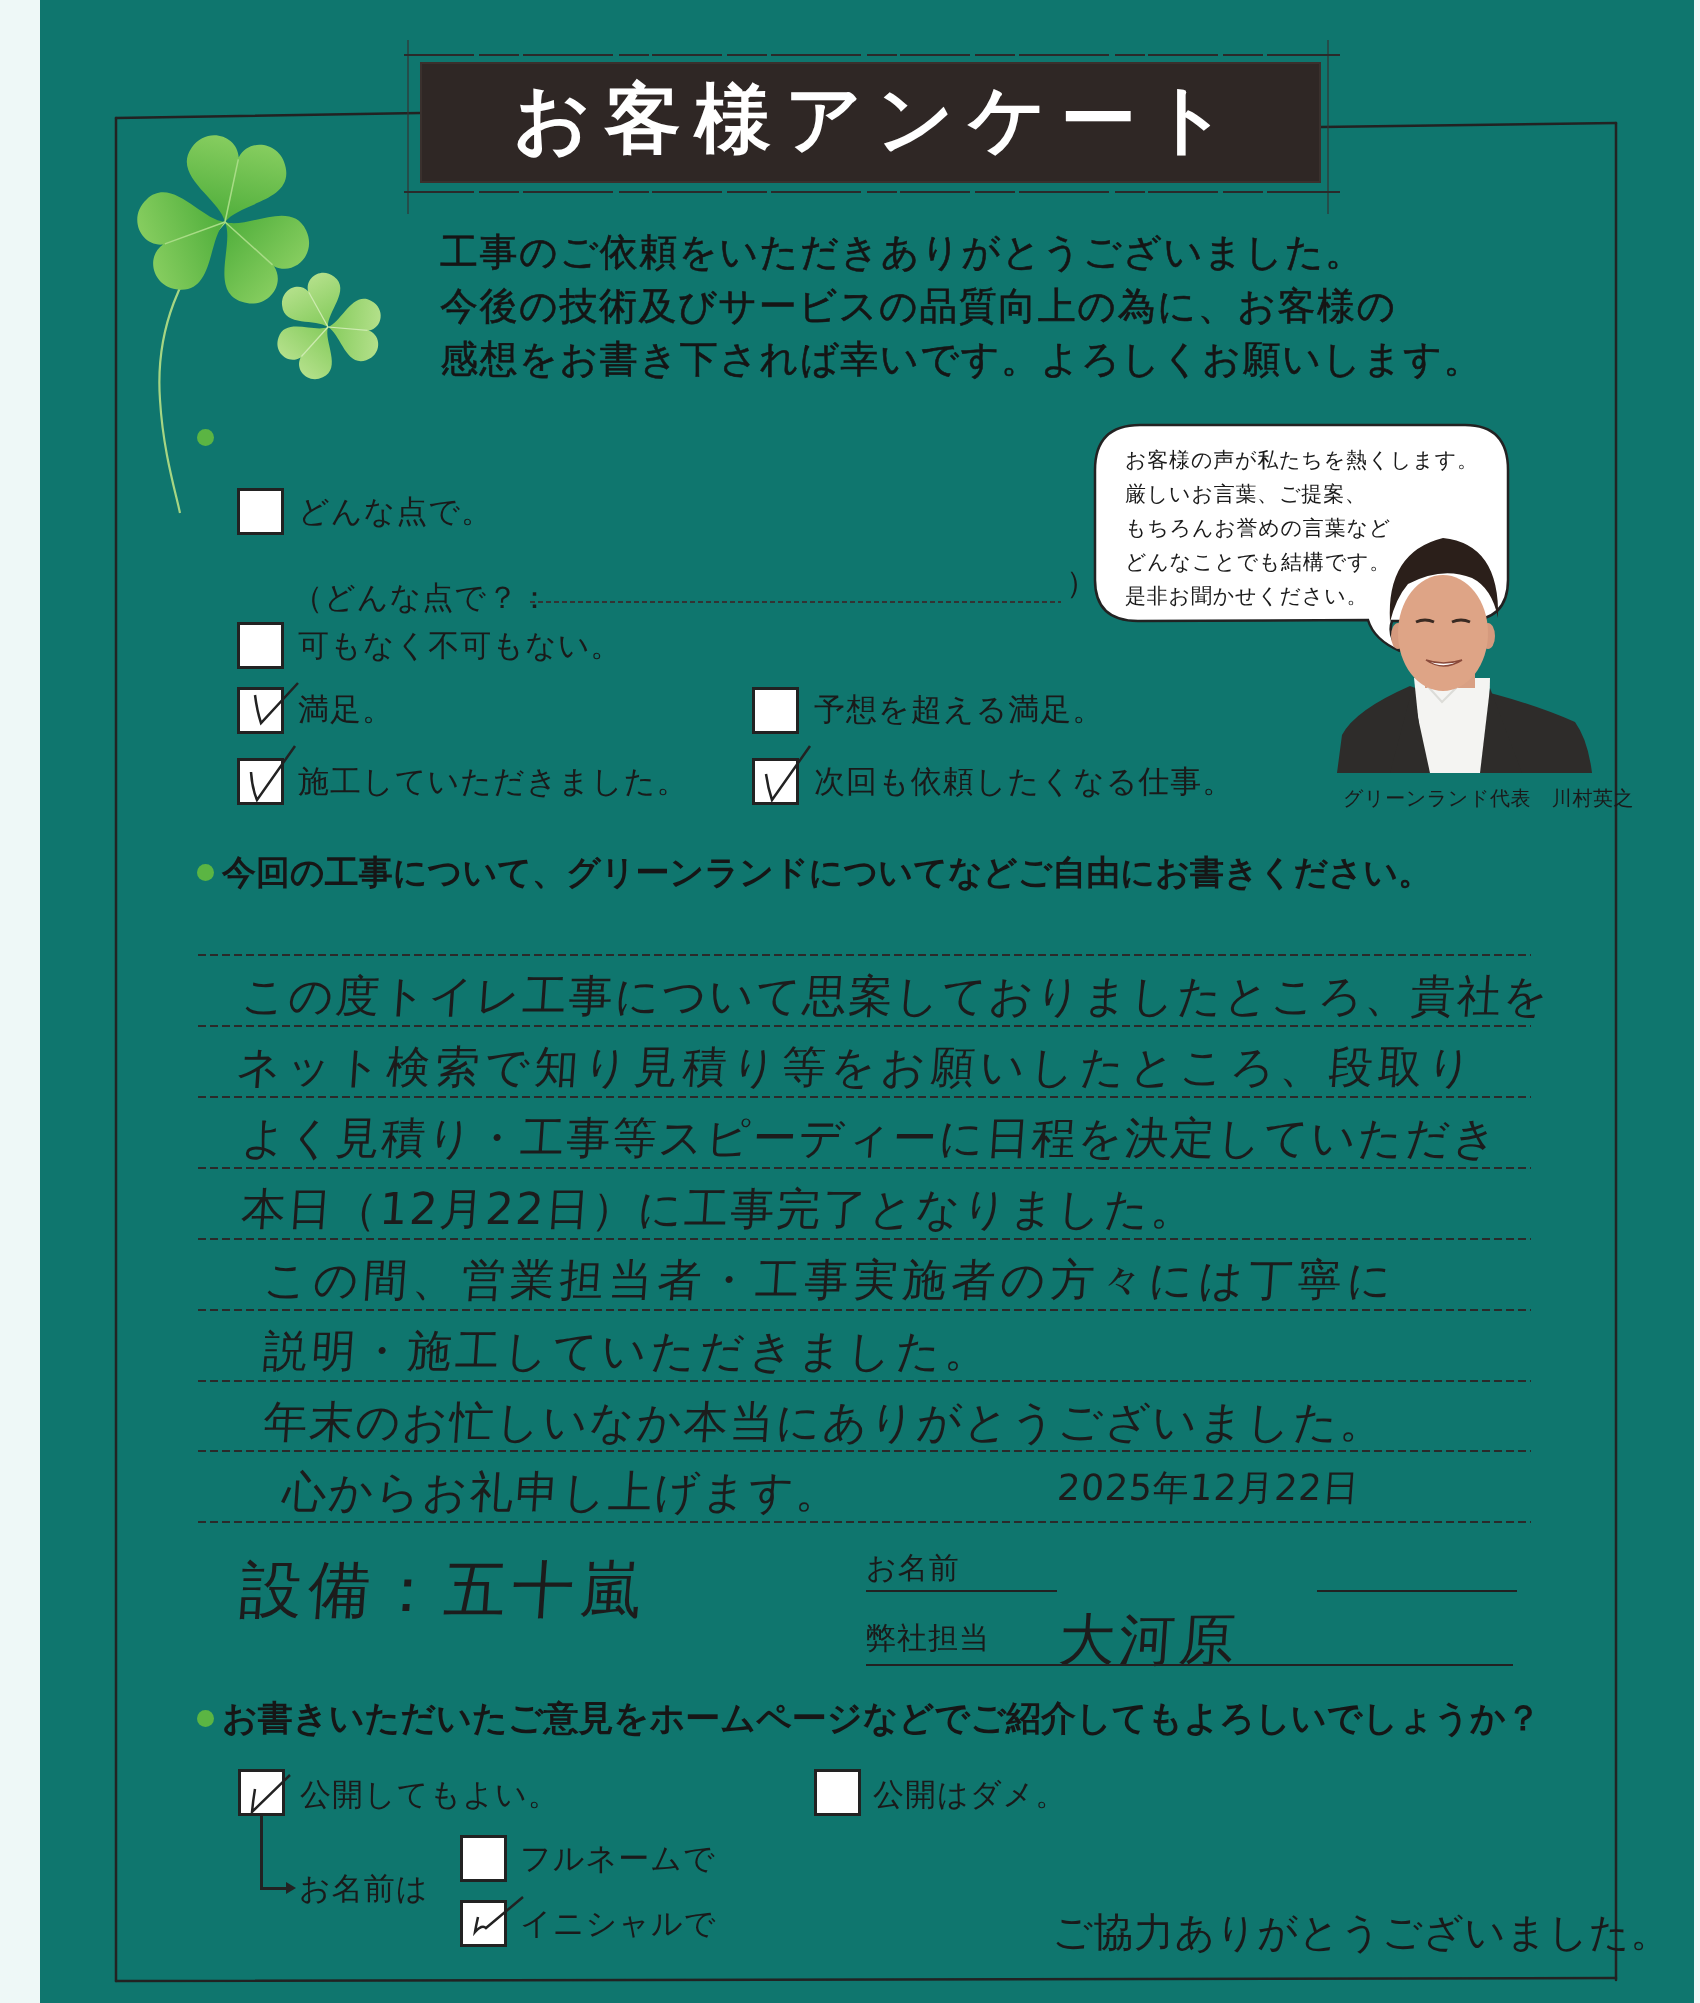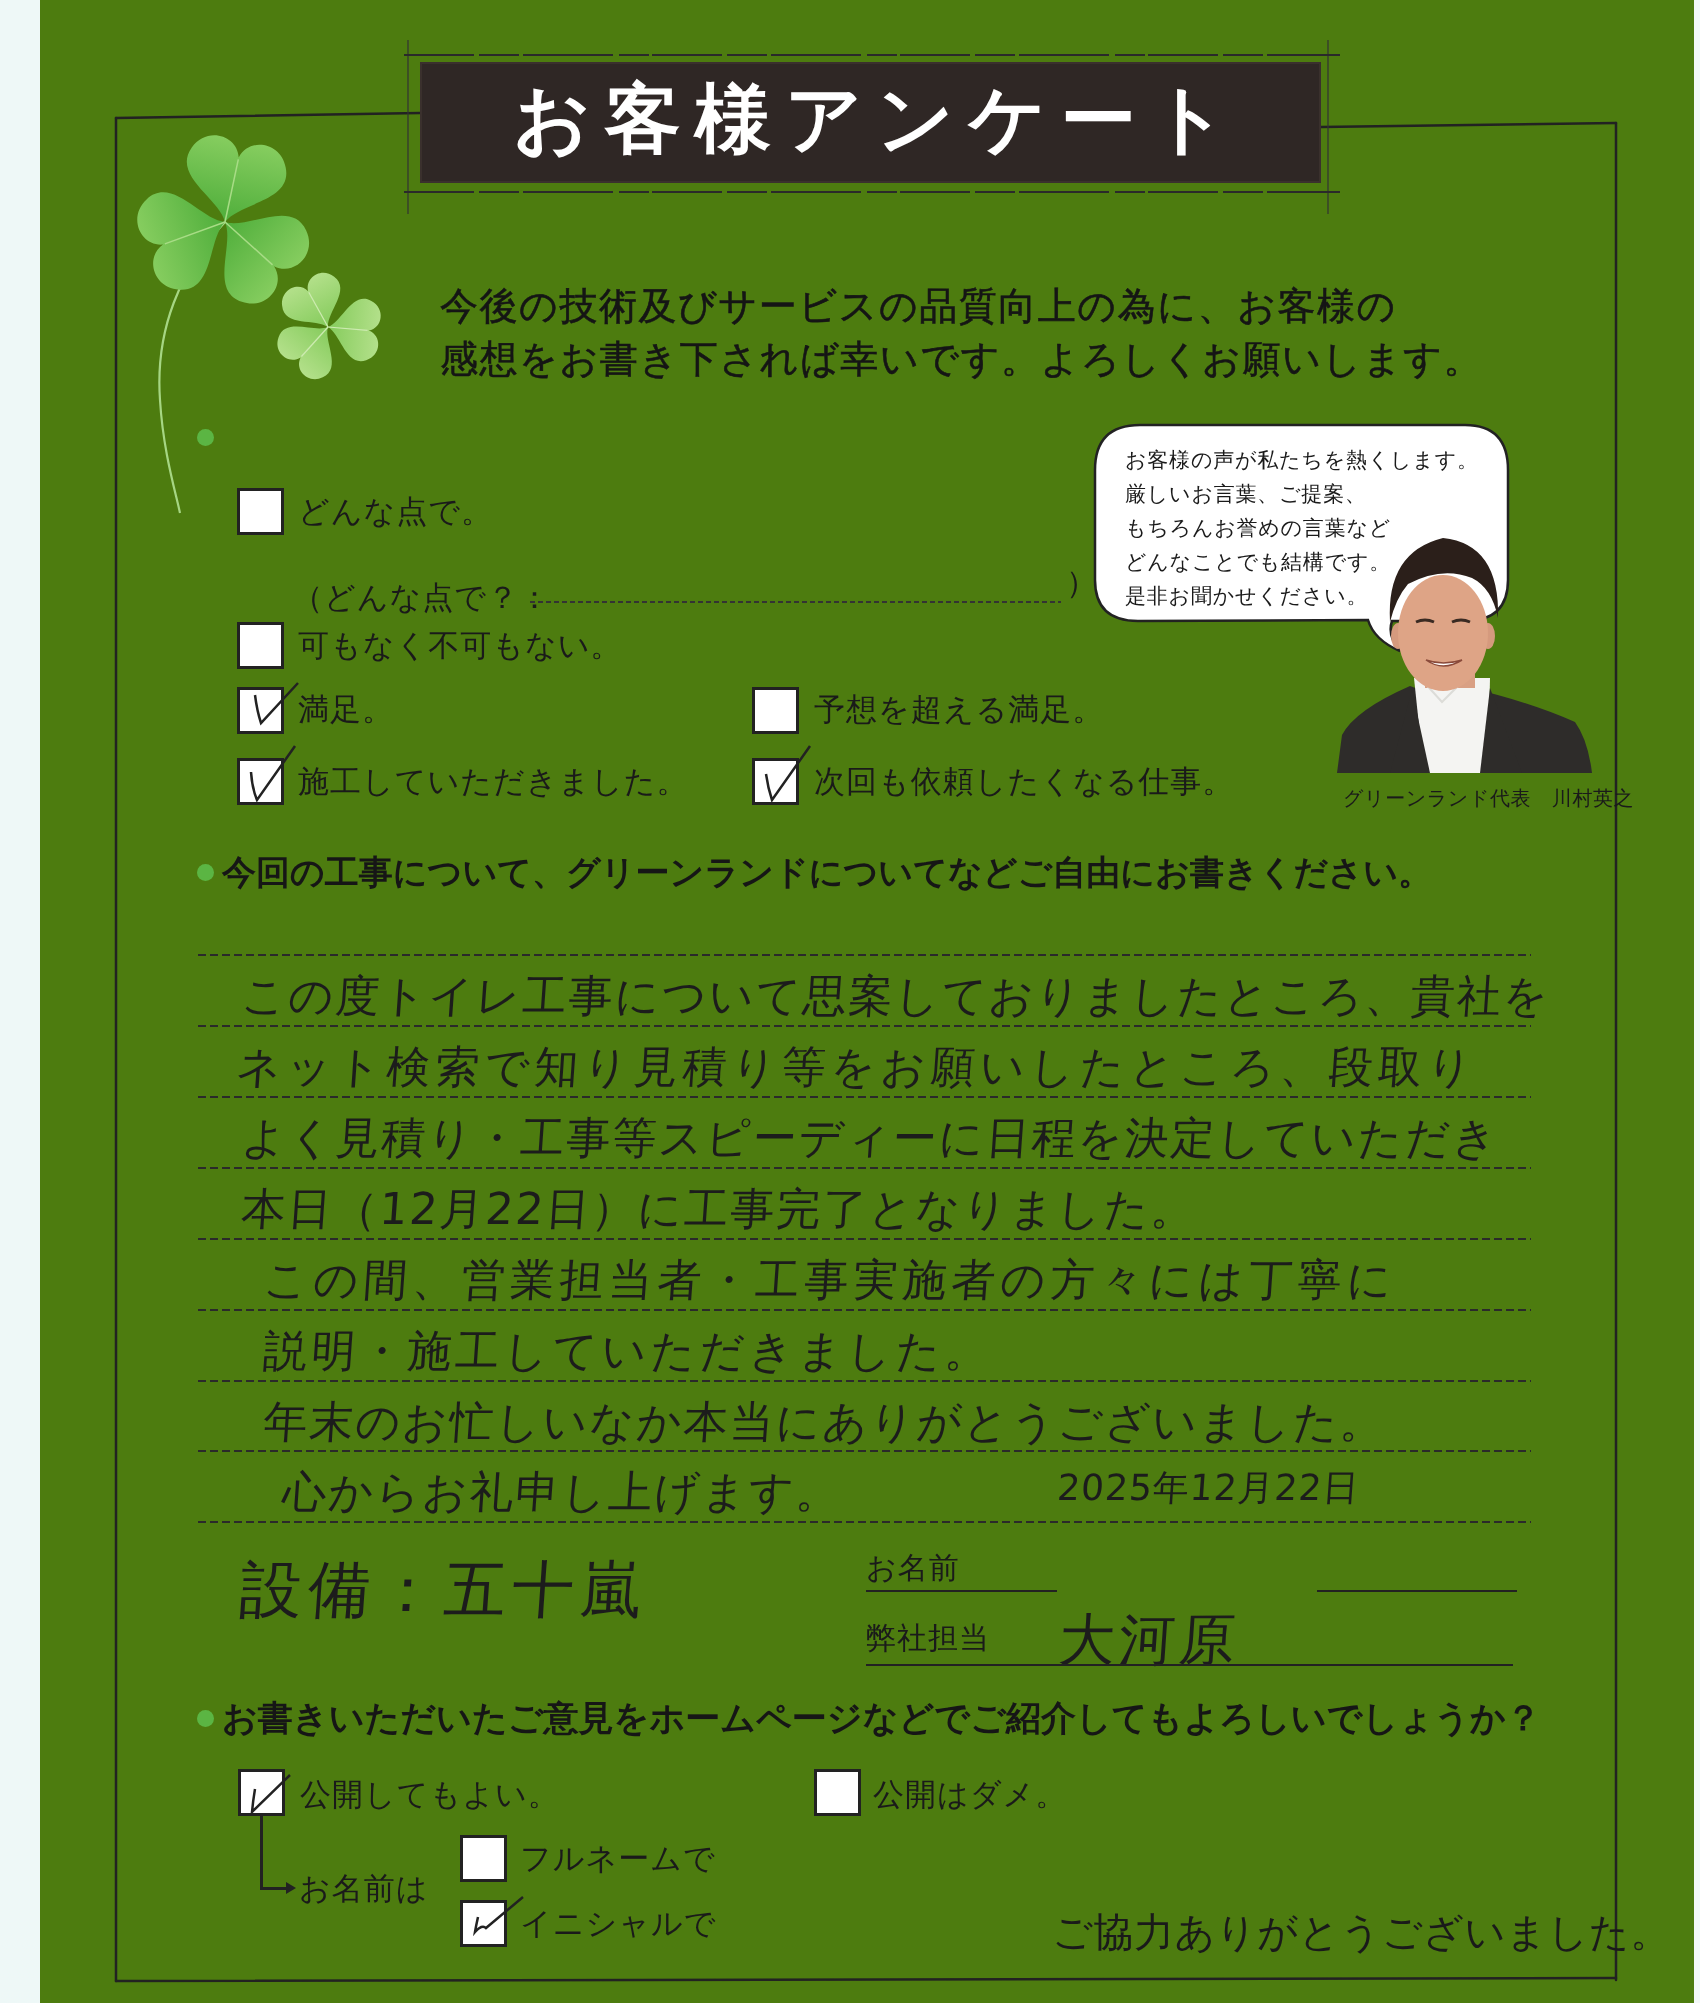--- a/index.html
+++ b/index.html
@@ -1,16 +1,16 @@
 <!DOCTYPE html>
 <html><head>
 <meta charset="utf-8">
 <style>
   html,body{margin:0;padding:0;background:#ffffff;}
-  #page{position:relative;width:1700px;height:2003px;overflow:hidden;background:#4d7c0f;
+  #page{position:relative;width:1700px;height:2003px;overflow:hidden;background:#0f766e;
         font-family:"DejaVu Sans",sans-serif;color:#1a1a1a;}
   .t{position:absolute;white-space:nowrap;line-height:1;}
   .band-left{position:absolute;left:0;top:0;width:40px;height:2003px;background:#eef8f7;}
   .band-right{position:absolute;left:1694px;top:0;width:6px;height:2003px;background:#f3f8f8;}
   .overlay{position:absolute;left:0;top:0;width:1700px;height:2003px;pointer-events:none;}
   .title-box{position:absolute;left:420px;top:62px;width:901px;height:121px;background:#2f2725;
              box-shadow:inset 0 0 0 2px #3a302d;}
   .title-text{left:420px;top:81px;width:901px;text-align:center;color:#ffffff;font-size:76px;
               font-weight:bold;letter-spacing:14px;text-indent:14px;}
   .intro{left:440px;font-size:38px;letter-spacing:1.5px;color:#151515;-webkit-text-stroke:0.6px #151515;}
@@ -99,20 +99,21 @@
           <use href="#heart" fill="url(#leafSmall)"></use>
           <line x1="0" y1="0" x2="0" y2="-64" stroke="#cdebb1" stroke-width="2"></line>
         </g>
       <g transform="translate(198,197) rotate(222) scale(0.62)">
           <use href="#heart" fill="url(#leafSmall)"></use>
           <line x1="0" y1="0" x2="0" y2="-64" stroke="#cdebb1" stroke-width="2"></line>
         </g>
     </g>
   </svg>
 
+  <div class="t intro" style="top:233px">工事のご依頼をいただきありがとうございました。</div>
   <div class="t intro" style="top:340px">感想をお書き下されば幸いです。よろしくお願いします。</div>
   <div class="t intro" style="top:287px">今後の技術及びサービスの品質向上の為に、お客様の</div>
 
   <svg class="overlay" viewBox="0 0 1700 2003">
     <path d="M1140,425 Q1095,425 1095,470 L1095,580 Q1095,621 1138,621 L1368,620 Q1374,640 1400,651 Q1387,636 1392,621 L1465,621 Q1508,621 1508,580 L1508,470 Q1508,425 1465,425 Z" fill="#ffffff" stroke="#222" stroke-width="2.5"></path>
   </svg>
   <div class="t bubble-line" style="top:450px">お客様の声が私たちを熱くします。</div>
   <div class="t bubble-line" style="top:484px">厳しいお言葉、ご提案、</div>
   <div class="t bubble-line" style="top:518px">もちろんお誉めの言葉など</div>
   <div class="t bubble-line" style="top:552px">どんなことでも結構です。</div>

